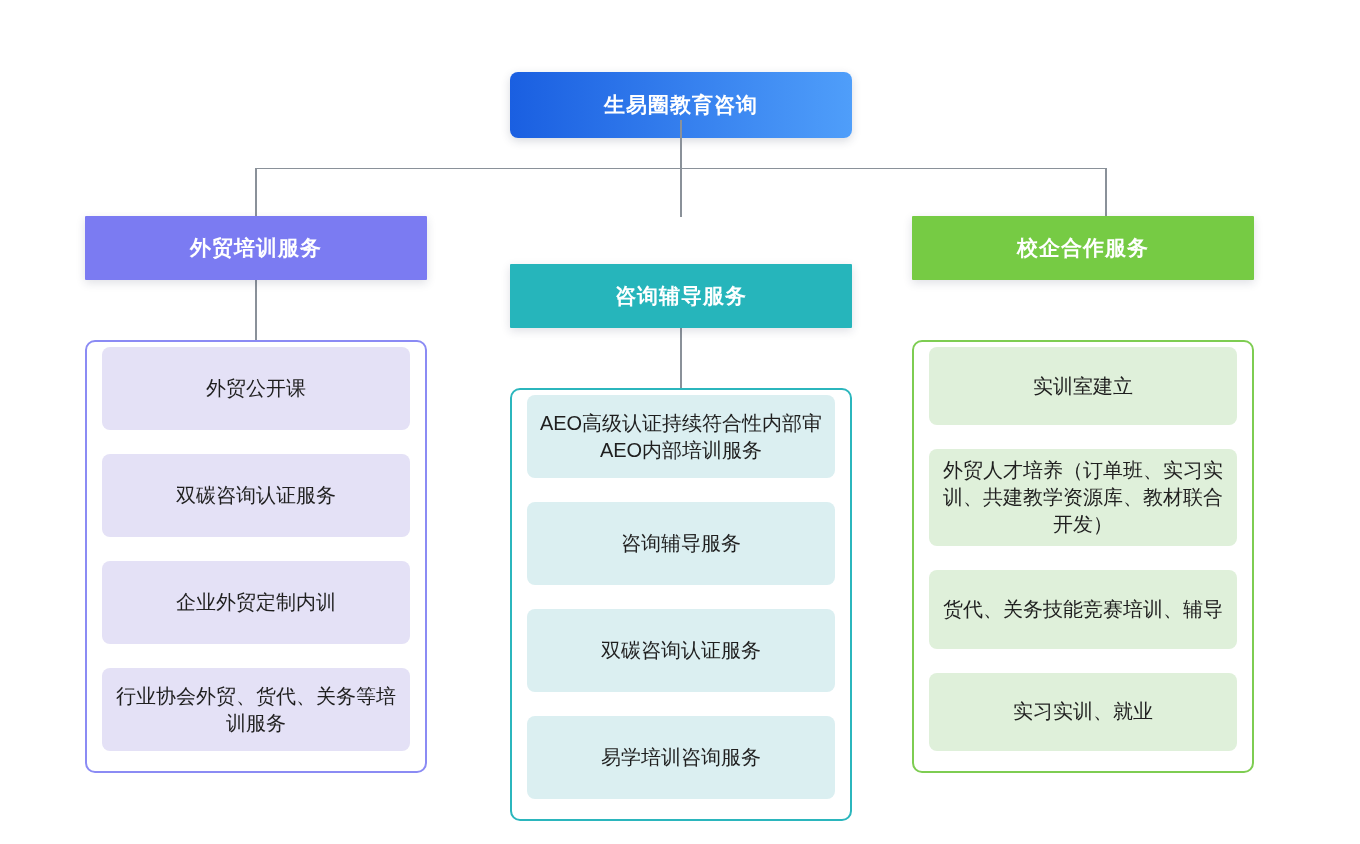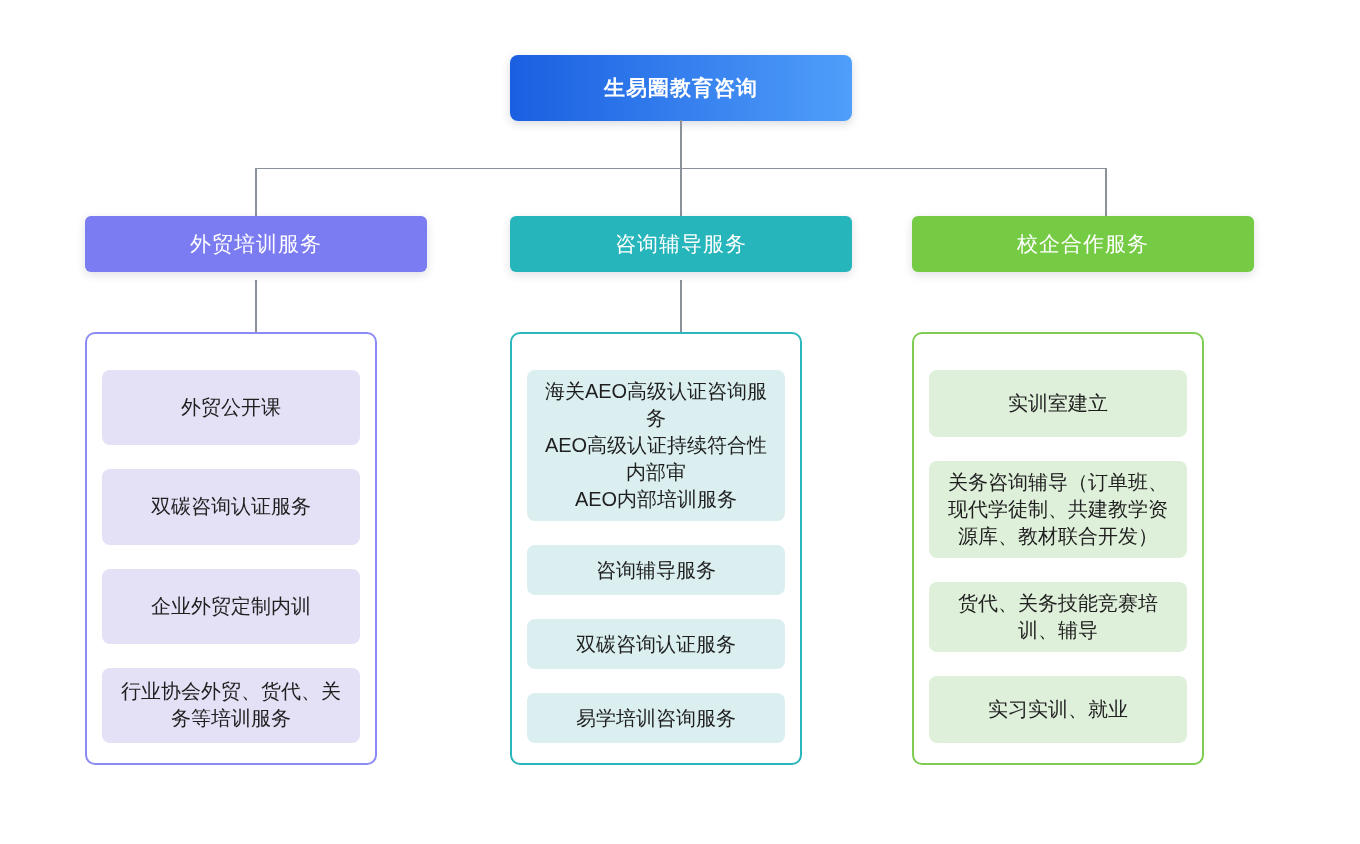--- a/index.html
+++ b/index.html
@@ -10,59 +10,60 @@
     font-family:"Liberation Sans", sans-serif;
     overflow:hidden;
     --line-color:#8a9199;
   }
   .node{
     position:absolute;
     display:flex;align-items:center;justify-content:center;
     color:#ffffff;font-weight:bold;font-size:21px;letter-spacing:1px;
     border-radius:8px;
     box-shadow:0 3px 10px rgba(40,50,80,0.18);
+    margin-top:17px;
   }
   .root-node{
     left:510px;top:55px;width:342px;height:66px;
   }
   .vline{position:absolute;width:1.5px;background:var(--line-color);}
   .hline{position:absolute;height:1.5px;background:var(--line-color);}
   .line-root-stub{left:680.3px;top:120px;height:48px;}
   .line-horizontal{left:255.5px;top:167.5px;width:850px;}
   .line-drop-1{left:255.3px;top:167.5px;height:49px;}
   .line-drop-2{left:680.3px;top:167.5px;height:49px;}
   .line-drop-3{left:1105.3px;top:167.5px;height:49px;}
   .branch{
     position:absolute;top:216px;width:342px;
   }
   .branch-header{
     position:relative;
-    width:342px;height:56px;
+    width:342px;height:64px;
     display:flex;align-items:center;justify-content:center;
-    color:#ffffff;font-weight:normal;font-size:21px;letter-spacing:1px;
-    border-radius:6px;
+    color:#ffffff;font-weight:bold;font-size:21px;letter-spacing:1px;
+    border-radius:1px;
     background:var(--hbg);
     box-shadow:0 3px 10px rgba(40,50,80,0.15);
     z-index:2;
   }
   .sub-drop{
     position:absolute;
     left:calc(50% - 0.75px);
     top:64px;height:60px;width:1.5px;
     background:var(--line-color);
     z-index:1;
   }
   .branch-container{
     box-sizing:border-box;
     margin-top:60px;
-    width:292px;height:433px;
+    width:342px;height:433px;
     background:#ffffff;
     border:2px solid var(--cborder);
     border-radius:10px;
-    padding:36px 15px 20px 15px;
+    padding:5px 15px 20px 15px;
     display:flex;flex-direction:column;gap:24px;
     position:relative;z-index:2;
   }
   .item{
     flex:1 1 0;
     background:var(--ibg);
     border-radius:8px;
     display:flex;align-items:center;justify-content:center;
     padding:8px 10px;
     box-sizing:border-box;
@@ -110,29 +111,28 @@
             </div>
           </div>
           <div class="item">
             <div class="item-text">
               <div>行业协会外贸、货代、关务等培训服务</div>
             </div>
           </div>
         </div>
     </div>
 
-    <div class="branch" style="left: 510px; --hbg: #26b5bb; --cborder: #2bb6bd; --ibg: #dbeff1;">
+    <div class="branch" style="left: 510px; margin-top: 48px; --hbg: #26b5bb; --cborder: #2bb6bd; --ibg: #dbeff1;">
       <div class="branch-header">
         <span class="header-label">咨询辅导服务</span>
       </div>
       <div class="sub-drop"></div>
       <div class="branch-container items">
           <div class="item">
             <div class="item-text">
-              <div>海关AEO高级认证咨询服务</div>
               <div>AEO高级认证持续符合性内部审</div>
               <div>AEO内部培训服务</div>
             </div>
           </div>
           <div class="item">
             <div class="item-text">
               <div>咨询辅导服务</div>
             </div>
           </div>
           <div class="item">
@@ -154,21 +154,21 @@
       </div>
 
       <div class="branch-container items">
           <div class="item">
             <div class="item-text">
               <div>实训室建立</div>
             </div>
           </div>
           <div class="item">
             <div class="item-text">
-              <div>关务咨询辅导（订单班、现代学徒制、共建教学资源库、教材联合开发）</div>
+              <div>外贸人才培养（订单班、实习实训、共建教学资源库、教材联合开发）</div>
             </div>
           </div>
           <div class="item">
             <div class="item-text">
               <div>货代、关务技能竞赛培训、辅导</div>
             </div>
           </div>
           <div class="item">
             <div class="item-text">
               <div>实习实训、就业</div>

